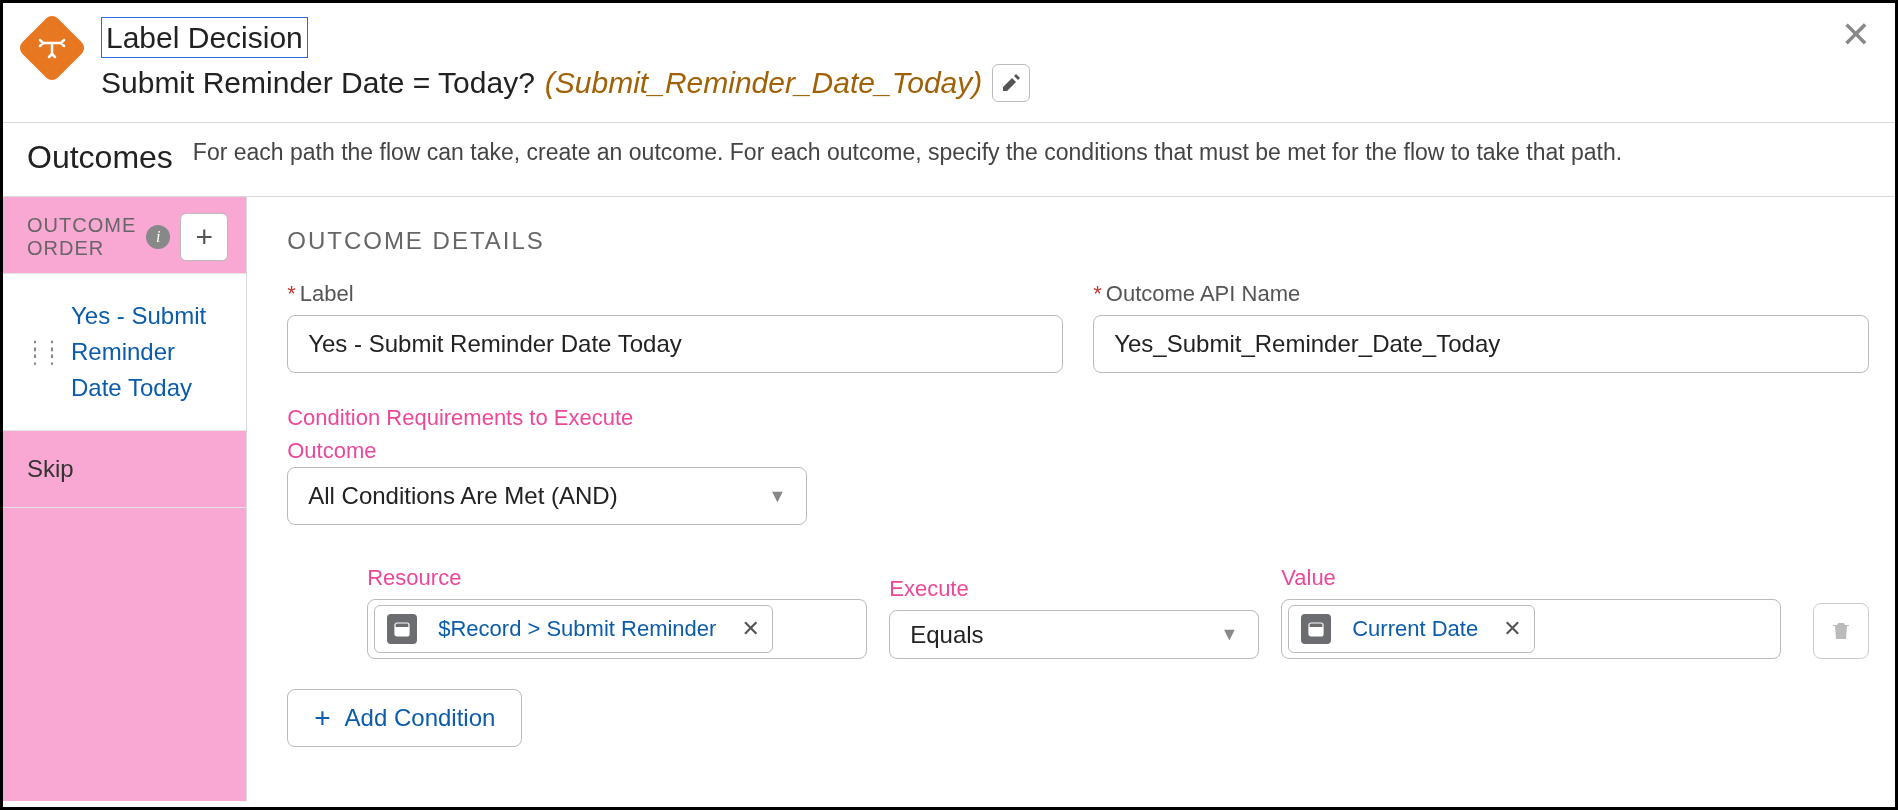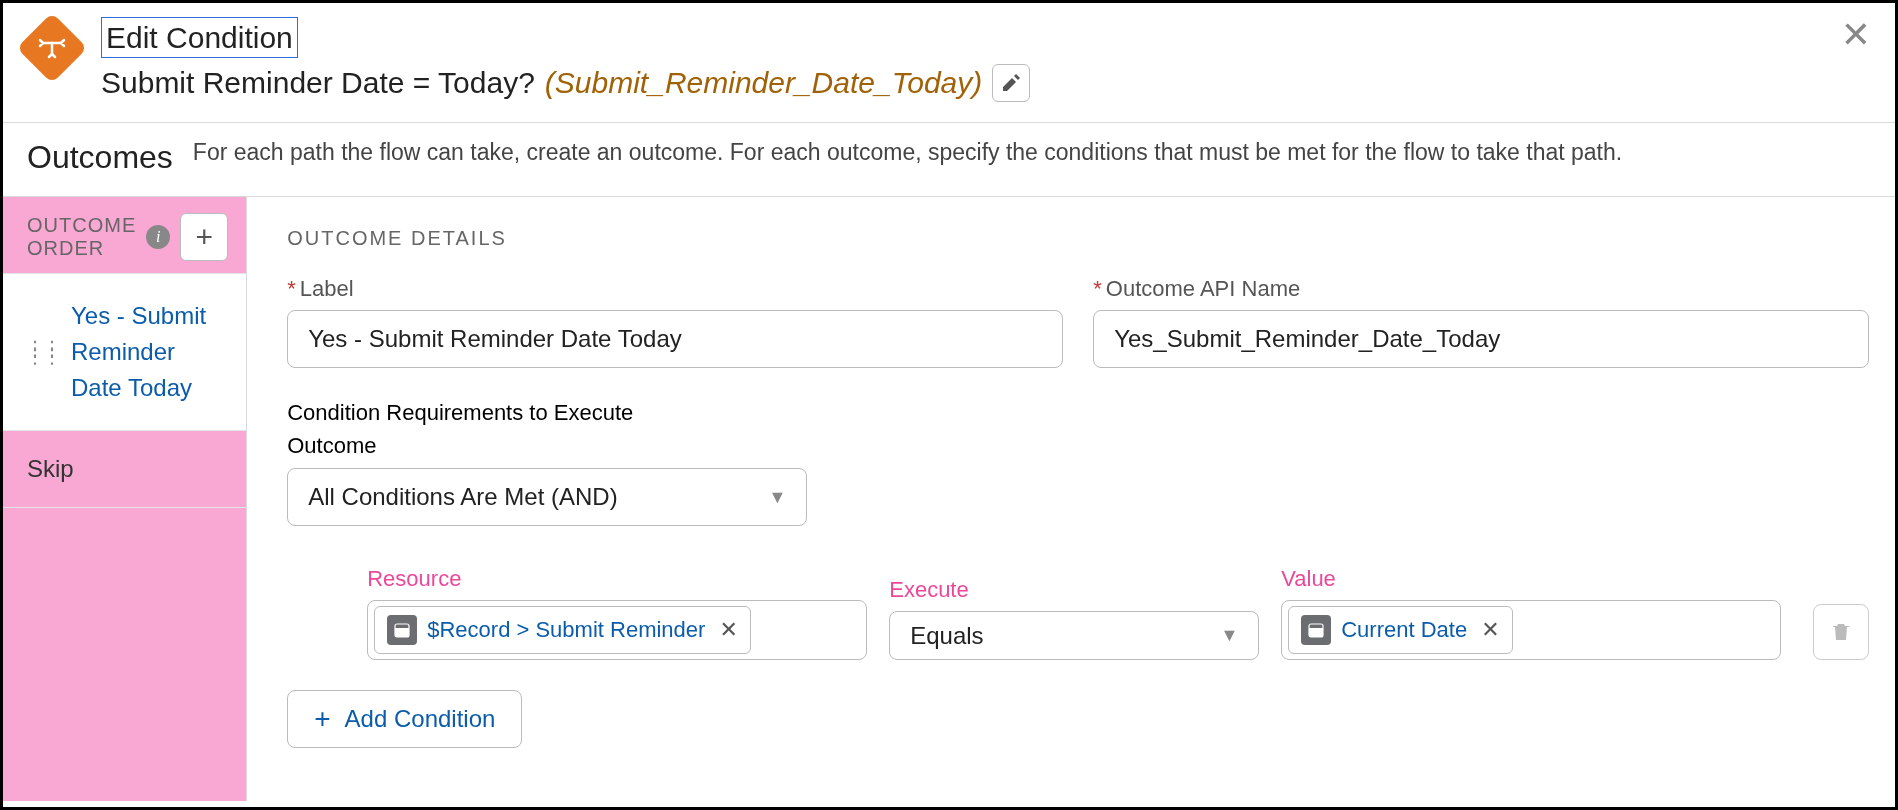--- a/index.html
+++ b/index.html
@@ -139,50 +139,50 @@
     font-size:24px;
     color:#333;
     border-bottom:1px solid #e3e3e3;
     cursor:pointer;
   }
   .details {
     flex:1;
     padding: 30px 40px;
   }
   .details-title {
-    font-size:20px;letter-spacing:2px;color:#666;
+    font-size:24px;letter-spacing:2px;color:#666;
     margin-bottom: 26px;
   }
   .field-row { display:flex; gap:30px; margin-bottom:28px; }
   .field { flex:1; display:flex; flex-direction:column; }
   .field-label { font-size:22px; color:#555; margin-bottom:8px; }
   .req { color:#c23934; margin-right:4px; }
   .text-input {
     height:58px; border:1px solid #bbb; border-radius:8px;
     padding: 0 20px; font-size:24px; color:#222; background:#fff;
   }
   .select {
     height:58px;width:520px;border:1px solid #bbb;border-radius:8px;
     padding:0 20px;display:flex;align-items:center;justify-content:space-between;
     font-size:24px;cursor:pointer;background:#fff;
   }
   .caret { color:#888; font-size:18px; }
-  .cond-label { font-size:22px;color:#000000;margin-bottom:6px;max-width:420px;line-height:1.5; }
+  .cond-label { font-size:22px;color:#ec4899;margin-bottom:0;max-width:420px;line-height:1.5; }
   .condition-row {
     display:flex;gap:22px;align-items:flex-end;margin-top:40px;margin-left:80px;
   }
   .cond-col { display:flex;flex-direction:column; }
   .cond-col-label { font-size:22px;color:#ec4899;margin-bottom:8px; }
   .pill-input {
     height:60px;border:1px solid #bbb;border-radius:8px;
     padding:4px 6px;display:flex;align-items:center;background:#fff;
   }
   .pill {
     height:48px;border:1px solid #bbb;border-radius:6px;
-    display:flex;align-items:center;gap:10px;padding:0 12px;
+    display:flex;align-items:center;gap:21px;padding:0 12px;
     font-size:22px;color:#0b5cab;
   }
   .pill .date-ic {
     width:30px;height:30px;background:#6b6d70;border-radius:4px;
     display:flex;align-items:center;justify-content:center;
   }
   .pill .x { color:#555;font-size:22px;cursor:pointer;margin-left:4px; }
   .op-select {
     height:49px;border:1px solid #bbb;border-radius:8px;
     padding:0 20px;display:flex;align-items:center;justify-content:space-between;
@@ -213,21 +213,21 @@
               <path d="M5 9 L14 9 L23 9"></path>
               <path d="M5 9 L2 6 M5 9 L2 12"></path>
               <path d="M23 9 L26 6 M23 9 L26 12"></path>
               <path d="M14 9 L14 20"></path>
               <path d="M14 20 L11 23 M14 20 L17 23"></path>
             </g>
           </svg>
       </div>
     </div>
     <div class="header-text">
-      <div class="header-title">Edit Condition</div>
+      <div class="header-title">Label Decision</div>
       <div class="header-sub">
         <span>Submit Reminder Date = Today?</span>
         <span class="api-name">(Submit_Reminder_Date_Today)</span>
         <button class="edit-btn">
           <svg width="20" height="20" viewBox="0 0 20 20">
               <path fill="#555" d="M2 14l9-9 4 4-9 9H2v-4zm11-11l2-2 4 4-2 2-4-4z"></path>
             </svg>
         </button>
       </div>
     </div>

